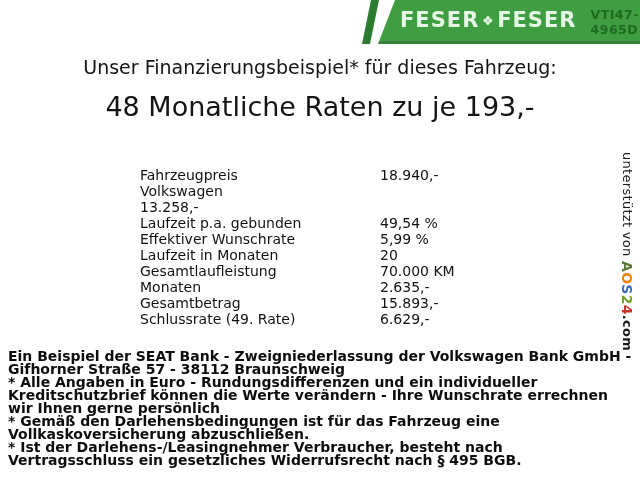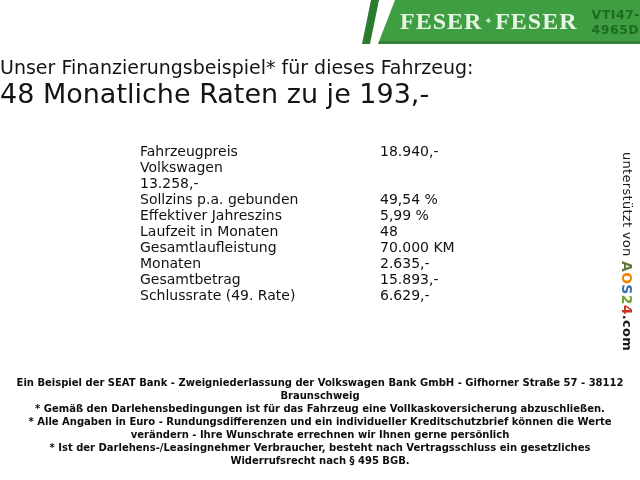--- a/index.html
+++ b/index.html
@@ -15,52 +15,52 @@
     position:absolute; top:0; right:0; width:262px; height:44px;
     clip-path:polygon(17px 0, 100% 0, 100% 100%, 0 100%);
     display:flex; align-items:center; padding-left:22px; box-sizing:border-box;
     border-bottom:3px solid rgba(0,0,0,0.18);
   }
   .banner-stripe {
     position:absolute; top:0; left:362px; width:17px; height:44px;
     clip-path:polygon(9px 0, 17px 0, 8px 100%, 0 100%);
   }
   .brand-word {
-    font-size:24px; font-weight:bold; letter-spacing:1px; line-height:1;font-family:Liberation Serif, serif;
+    font-size:21px; font-weight:bold; letter-spacing:1px; line-height:1;
   }
   .clover { width:19px; height:19px; margin:0 4px; display:block; }
   .vehicle-code {
     font-size:12.5px; font-weight:bold; letter-spacing:0.5px; margin-left:14px;
     align-self:center; padding-top:3px;
   }
 
   
-  .heading { position:absolute; top:56px; left:0; width:640px; }
+  .heading { position:absolute; top:56px; left:0; width:640px; text-align:center; }
   .heading-line1 { font-size:19px; color:#141414; }
-  .heading-line2 { font-size:27px; color:#141414; margin-top:0; }
+  .heading-line2 { font-size:27px; color:#141414; margin-top:13px; }
 
   
-  .fin-table { position:absolute; top:143px; left:140px; width:360px; font-size:14px; }
+  .fin-table { position:absolute; top:167px; left:140px; width:360px; font-size:14px; }
   .fin-row { display:flex; line-height:16px; }
   .fin-label { width:240px; }
   .fin-value { flex:1; }
 
   
   .sidebar-vertical {
     position:absolute; top:152px; right:5px; height:230px;
     writing-mode:vertical-rl; text-orientation:mixed;
     font-size:13px; color:#1a1a1a; letter-spacing:0.3px;
   }
   .aos-brand { font-weight:bold; font-size:14px; }
   .aos-suffix { font-weight:600; }
 
   
   .footer {
-    position:absolute; top:376px; left:8px; width:624px;
-    text-align:center; font-size:10px; font-weight:bold;
+    position:absolute; top:350px; left:8px; width:624px;
+    font-size:14px; font-weight:bold;
     line-height:13px; color:#0d0d0d;
   }
 </style>
 </head>
 <body>
 
 <div class="banner-stripe" style="background: rgb(43, 124, 47);"></div>
 
 <div class="banner" style="background: rgb(63, 157, 66);">
   <span class="brand-word" style="color: rgb(230, 245, 230);">FESER</span>
@@ -86,30 +86,30 @@
     <span class="fin-label">Fahrzeugpreis</span>
     <span class="fin-value">18.940,-</span>
   </div>
   <div class="fin-row">
     <span class="fin-label">Volkswagen</span>
   </div>
   <div class="fin-row">
     <span class="fin-value">13.258,-</span>
   </div>
   <div class="fin-row">
-    <span class="fin-label">Sollzins p.a. gebunden</span>
+    <span class="fin-label">Laufzeit p.a. gebunden</span>
     <span class="fin-value">49,54 %</span>
   </div>
   <div class="fin-row">
-    <span class="fin-label">Effektiver Jahreszins</span>
+    <span class="fin-label">Effektiver Wunschrate</span>
     <span class="fin-value">5,99 %</span>
   </div>
   <div class="fin-row">
     <span class="fin-label">Laufzeit in Monaten</span>
-    <span class="fin-value">48</span>
+    <span class="fin-value">20</span>
   </div>
   <div class="fin-row">
     <span class="fin-label">Gesamtlaufleistung</span>
     <span class="fin-value">70.000 KM</span>
   </div>
   <div class="fin-row">
     <span class="fin-label">Monaten</span>
     <span class="fin-value">2.635,-</span>
   </div>
   <div class="fin-row">
@@ -121,16 +121,16 @@
     <span class="fin-value">6.629,-</span>
   </div>
 </div>
 
 <div class="sidebar-vertical">
   <span>unterstützt von </span><span class="aos-brand"><span style="color: rgb(93, 122, 59);">A</span><span style="color: rgb(239, 130, 0);">O</span><span style="color: rgb(58, 109, 180);">S</span><span style="color: rgb(111, 163, 44);">2</span><span style="color: rgb(204, 51, 34);">4</span></span><span class="aos-suffix">.com</span>
 </div>
 
 <div class="footer">
   <div>Ein Beispiel der SEAT Bank - Zweigniederlassung der Volkswagen Bank GmbH - Gifhorner Straße 57 - 38112 Braunschweig</div>
+  <div>* Alle Angaben in Euro - Rundungsdifferenzen und ein individueller Kreditschutzbrief können die Werte verändern - Ihre Wunschrate errechnen wir Ihnen gerne persönlich</div>
   <div>* Gemäß den Darlehensbedingungen ist für das Fahrzeug eine Vollkaskoversicherung abzuschließen.</div>
-  <div>* Alle Angaben in Euro - Rundungsdifferenzen und ein individueller Kreditschutzbrief können die Werte verändern - Ihre Wunschrate errechnen wir Ihnen gerne persönlich</div>
   <div>* Ist der Darlehens-/Leasingnehmer Verbraucher, besteht nach Vertragsschluss ein gesetzliches Widerrufsrecht nach § 495 BGB.</div>
 </div>
 
 </body></html>

